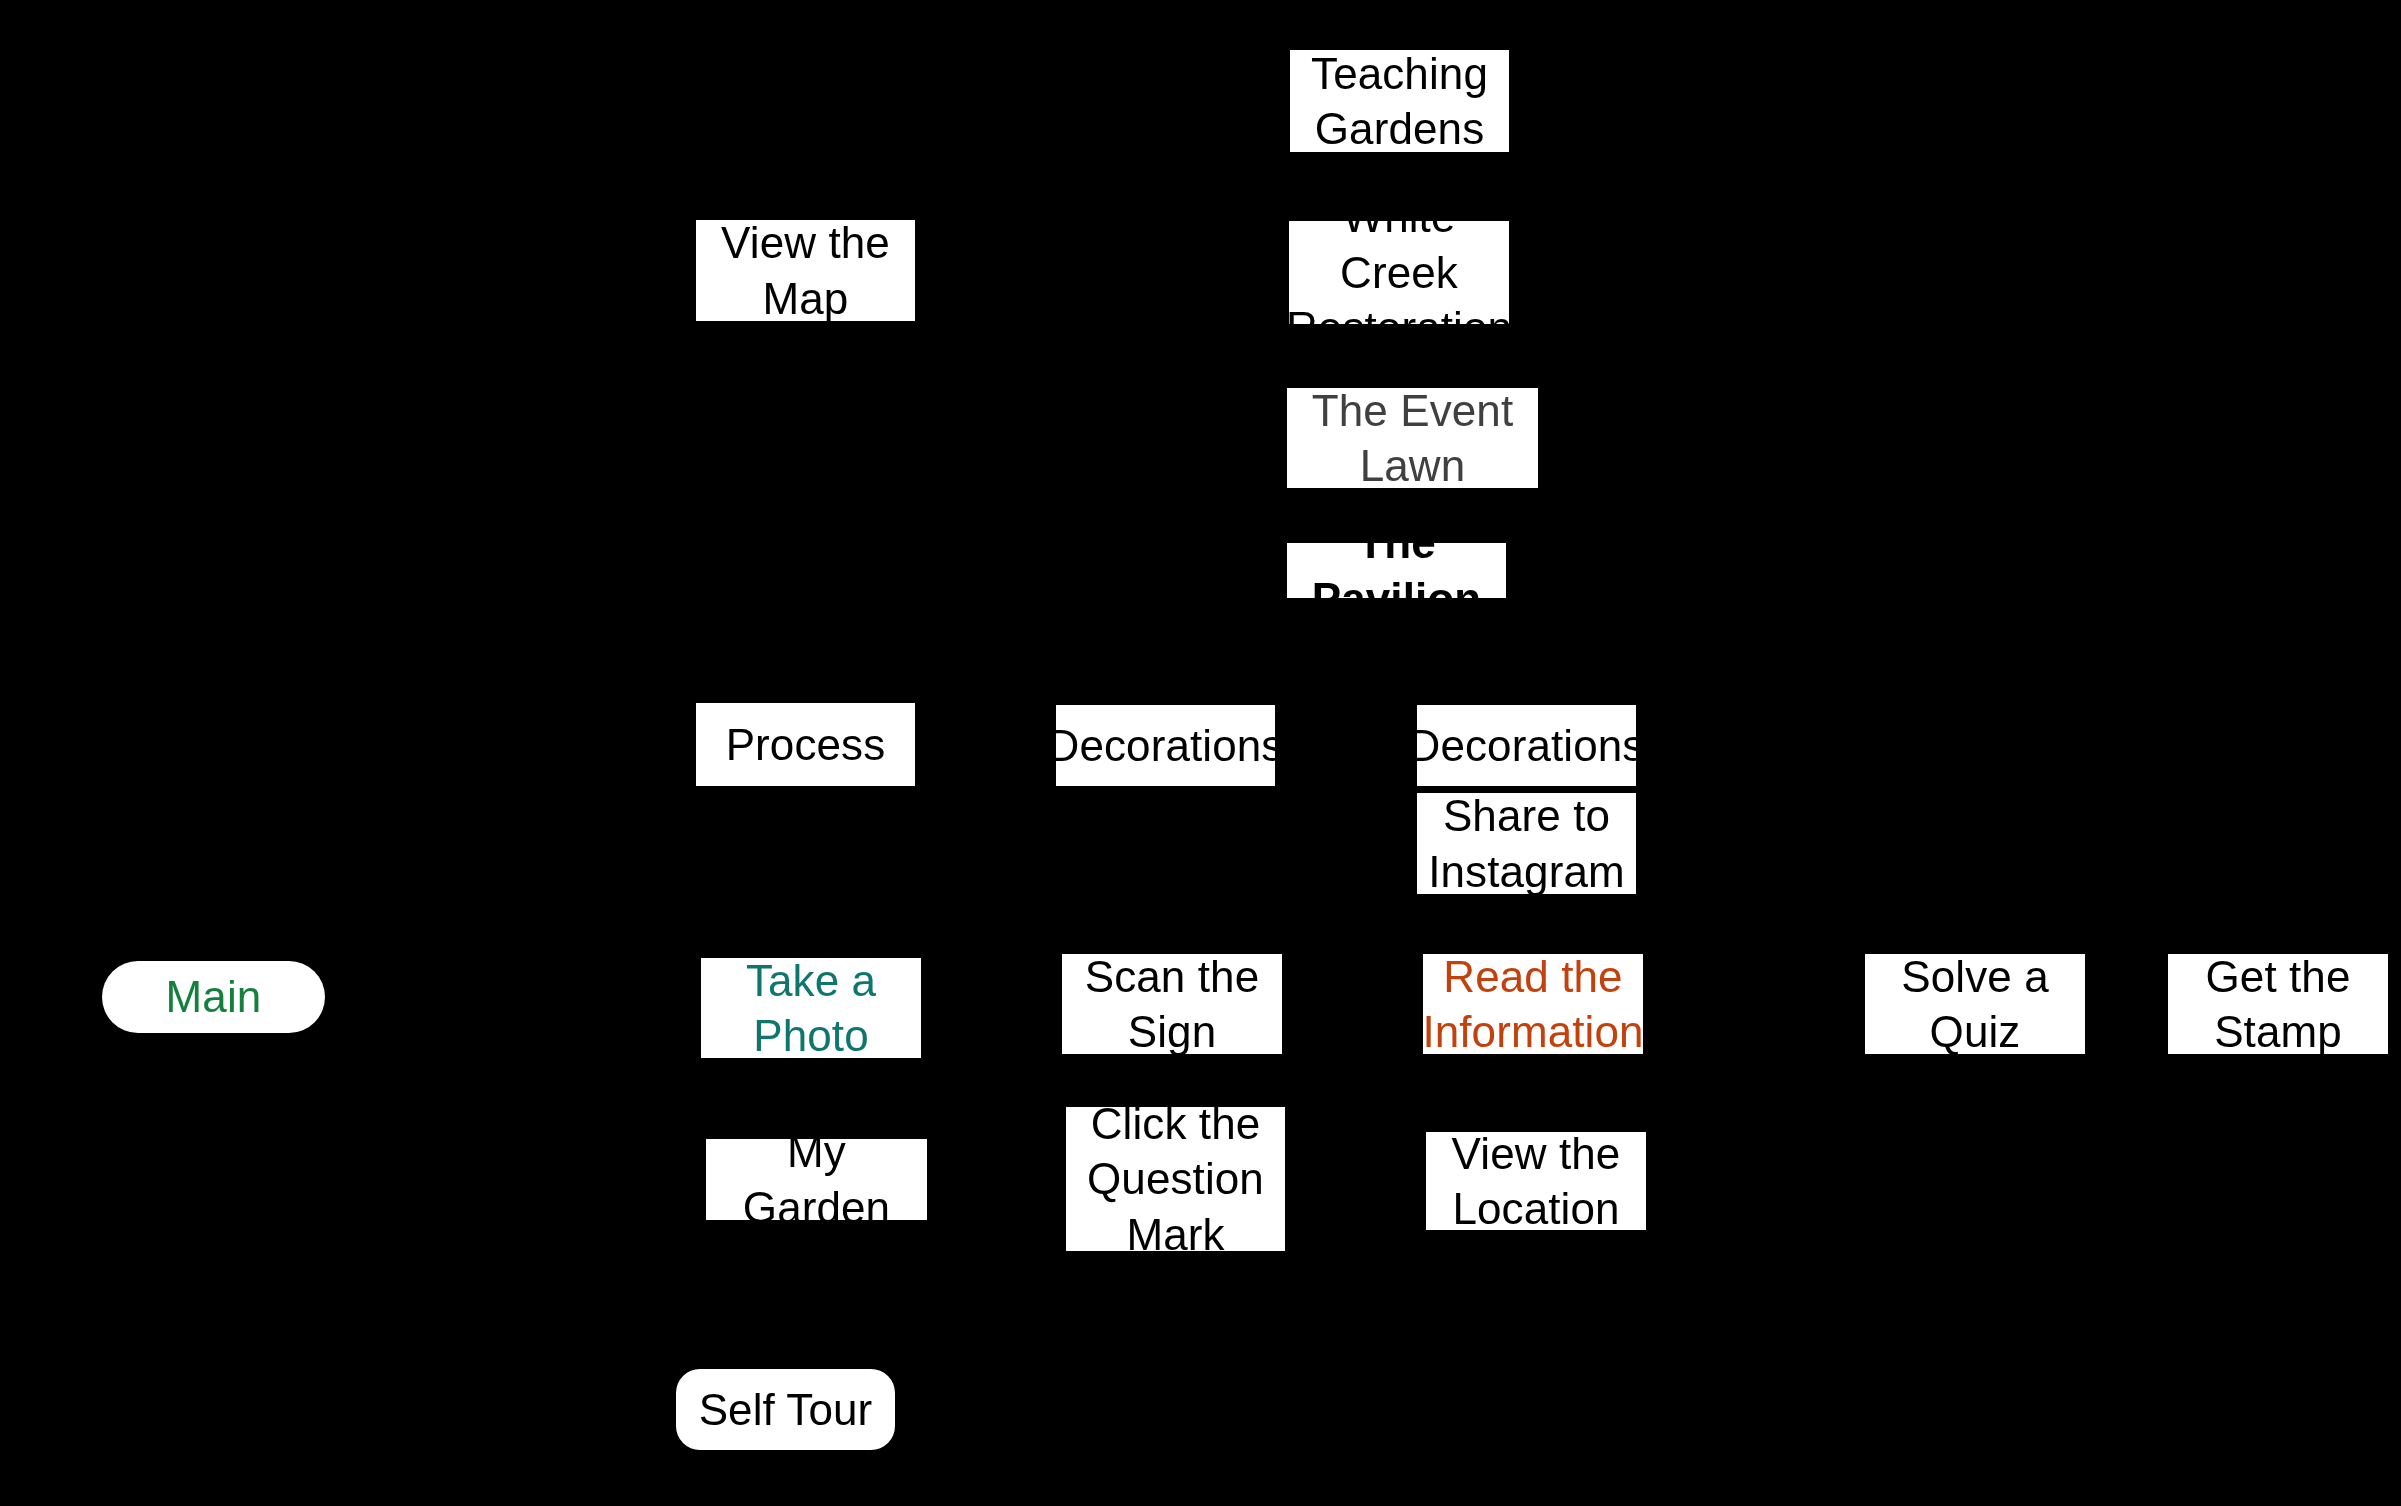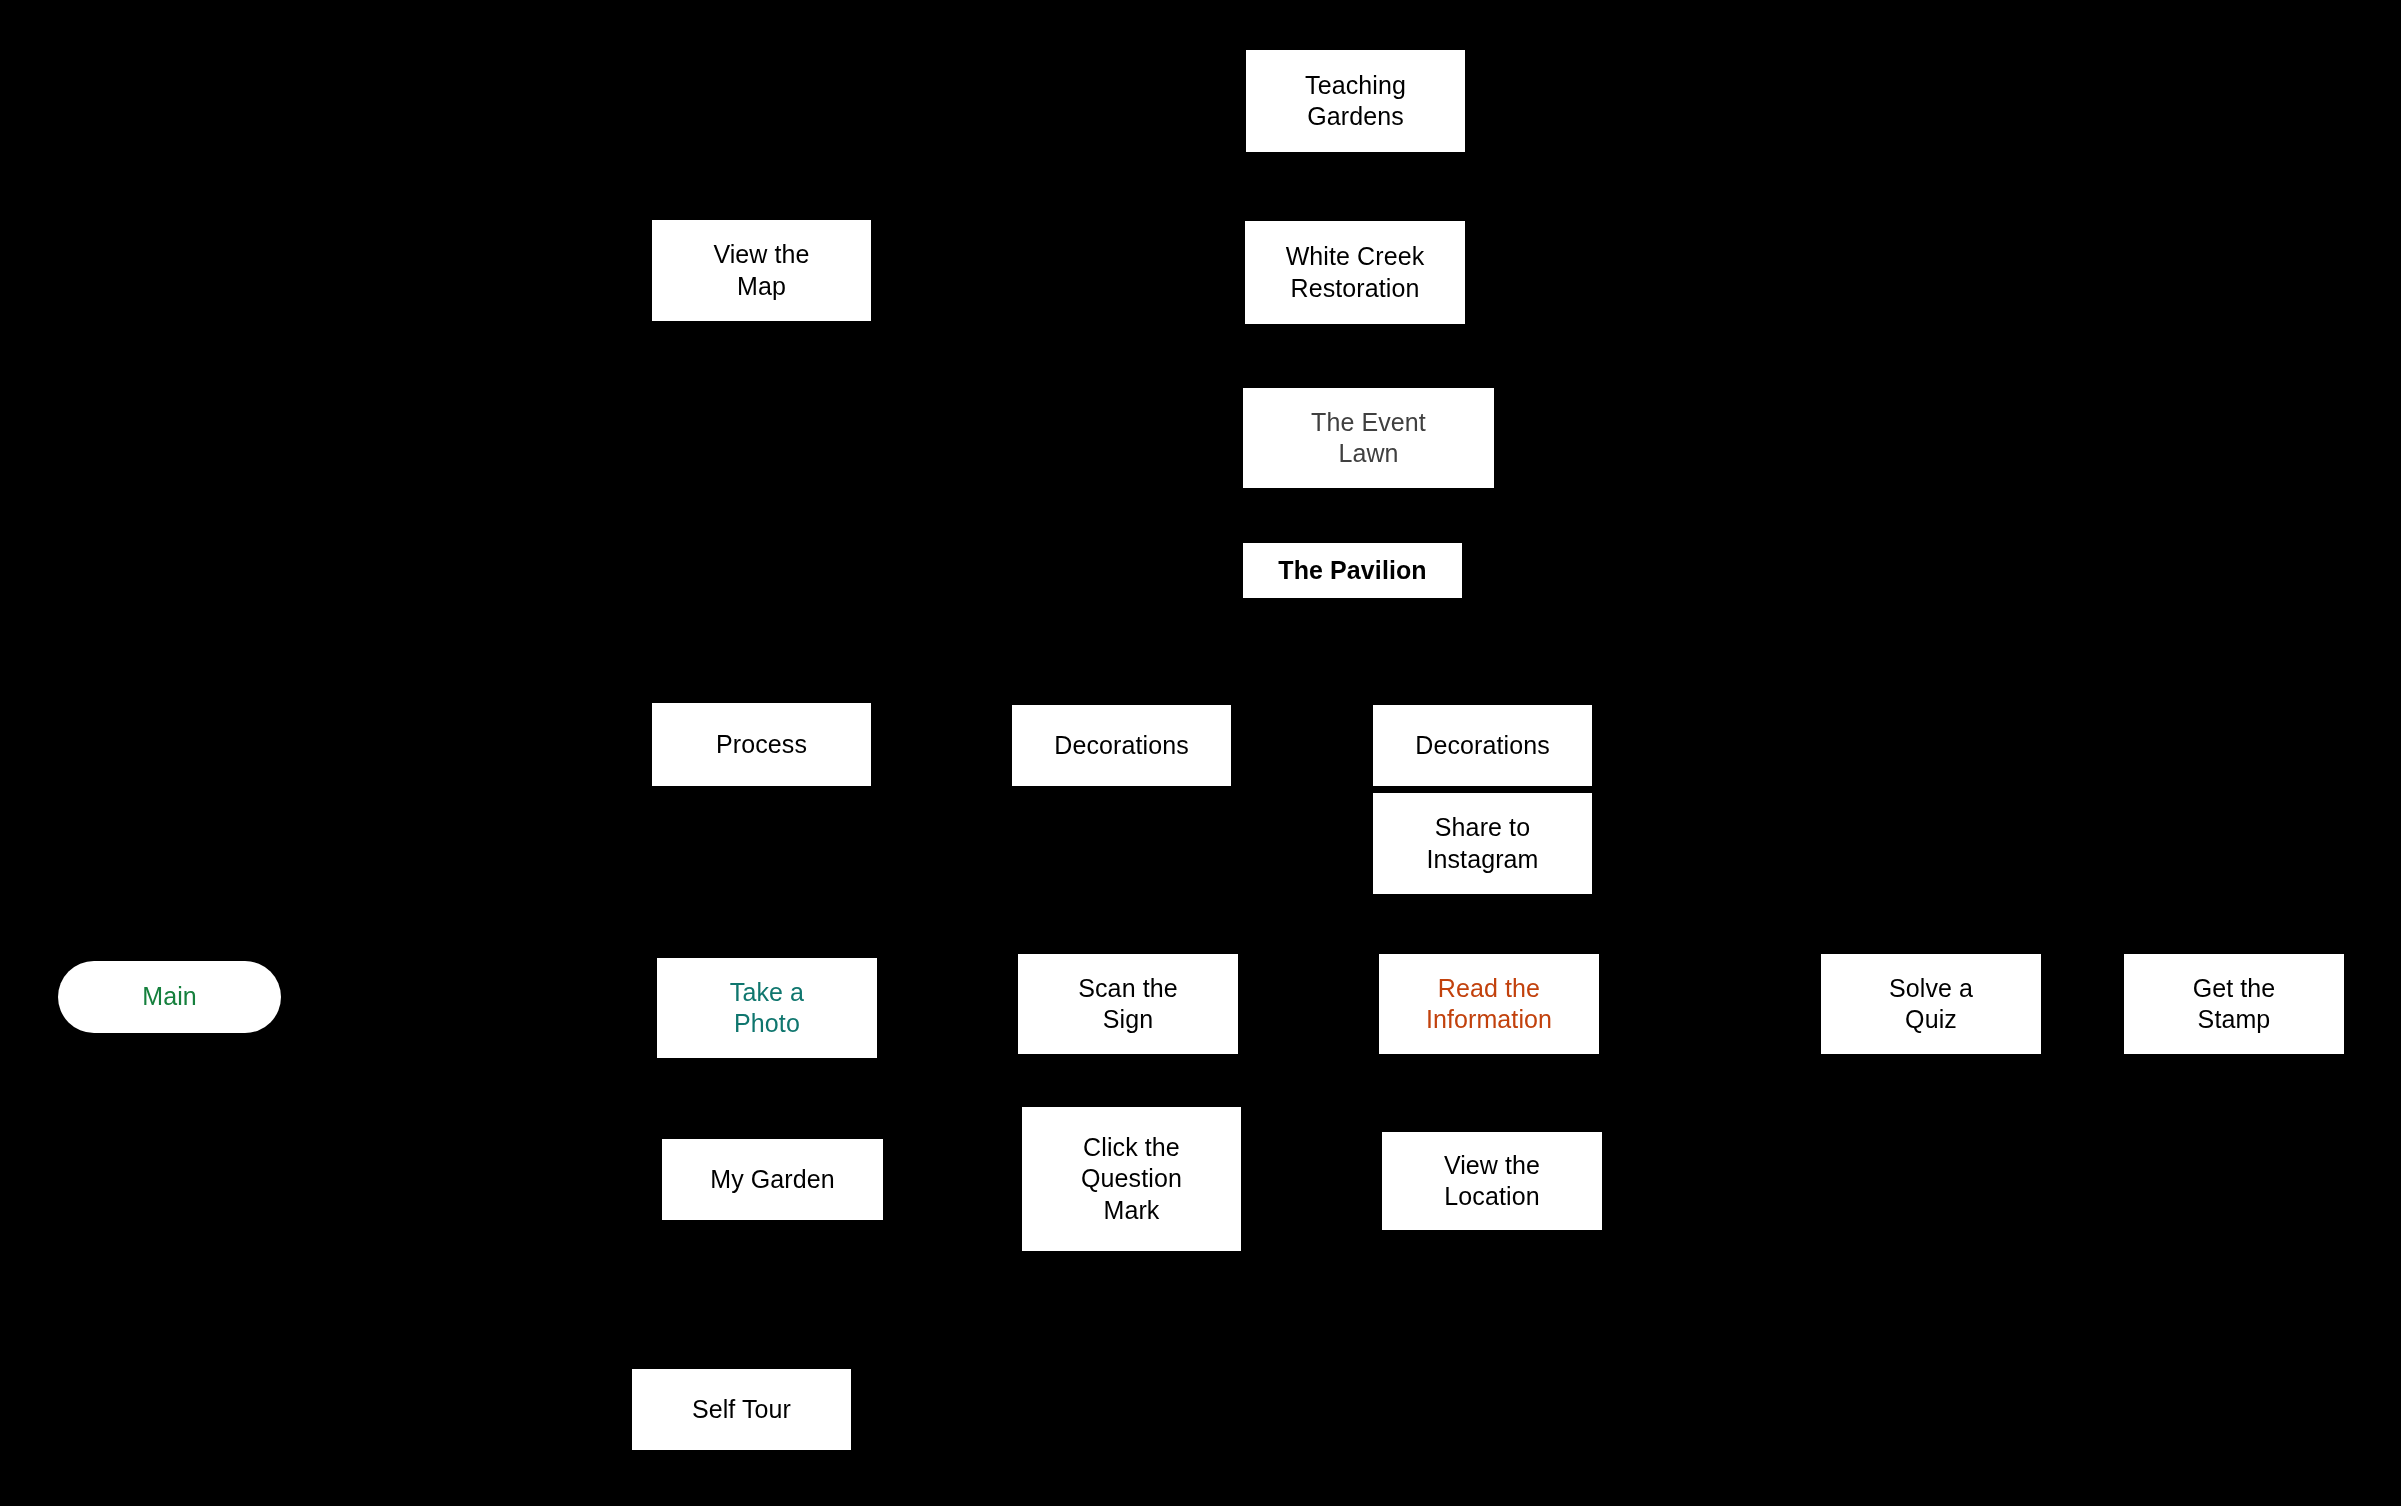--- a/index.html
+++ b/index.html
@@ -19,26 +19,27 @@
   }
   .node {
     position: absolute;
     background: #ffffff;
     color: #000000;
     display: flex;
     align-items: center;
     justify-content: center;
     text-align: center;
     box-sizing: border-box;
-    font-size: 25px;
+    font-size: 44px;
     line-height: 1.26;
     letter-spacing: 0.1px;
     font-weight: 400;
     padding: 1.9px 5.8px;
     white-space: pre-line;
+    margin-left: 44px;
   }
   .node.rect {
     border-radius: 0;
   }
   .node.pill {
     border-radius: 960px;
   }
 </style>
 </head>
 <body>
@@ -68,15 +69,15 @@
     <div class="node rect" style="left: 1821px; top: 954px; width: 220px; height: 100px; background: rgb(255, 255, 255); color: rgb(0, 0, 0);"><span>Solve a
 Quiz</span></div>
     <div class="node rect" style="left: 2124px; top: 954px; width: 220px; height: 100px; background: rgb(255, 255, 255); color: rgb(0, 0, 0);"><span>Get the
 Stamp</span></div>
     <div class="node rect" style="left: 662px; top: 1139px; width: 221px; height: 81px; background: rgb(255, 255, 255); color: rgb(0, 0, 0);"><span>My Garden</span></div>
     <div class="node rect" style="left: 1022px; top: 1107px; width: 219px; height: 144px; background: rgb(255, 255, 255); color: rgb(0, 0, 0);"><span>Click the
 Question
 Mark</span></div>
     <div class="node rect" style="left: 1382px; top: 1132px; width: 220px; height: 98px; background: rgb(255, 255, 255); color: rgb(0, 0, 0);"><span>View the
 Location</span></div>
-    <div class="node rect" style="left: 632px; top: 1369px; width: 219px; height: 81px; background: rgb(255, 255, 255); color: rgb(0, 0, 0);"><span>Self Tour</span></div>
+    <div class="node rect" style="left: 632px; top: 1369px; width: 219px; height: 81px; background: rgb(255, 255, 255); color: rgb(0, 0, 0); border-radius: 24px;"><span>Self Tour</span></div>
   </div>
 
 
 </body></html>

